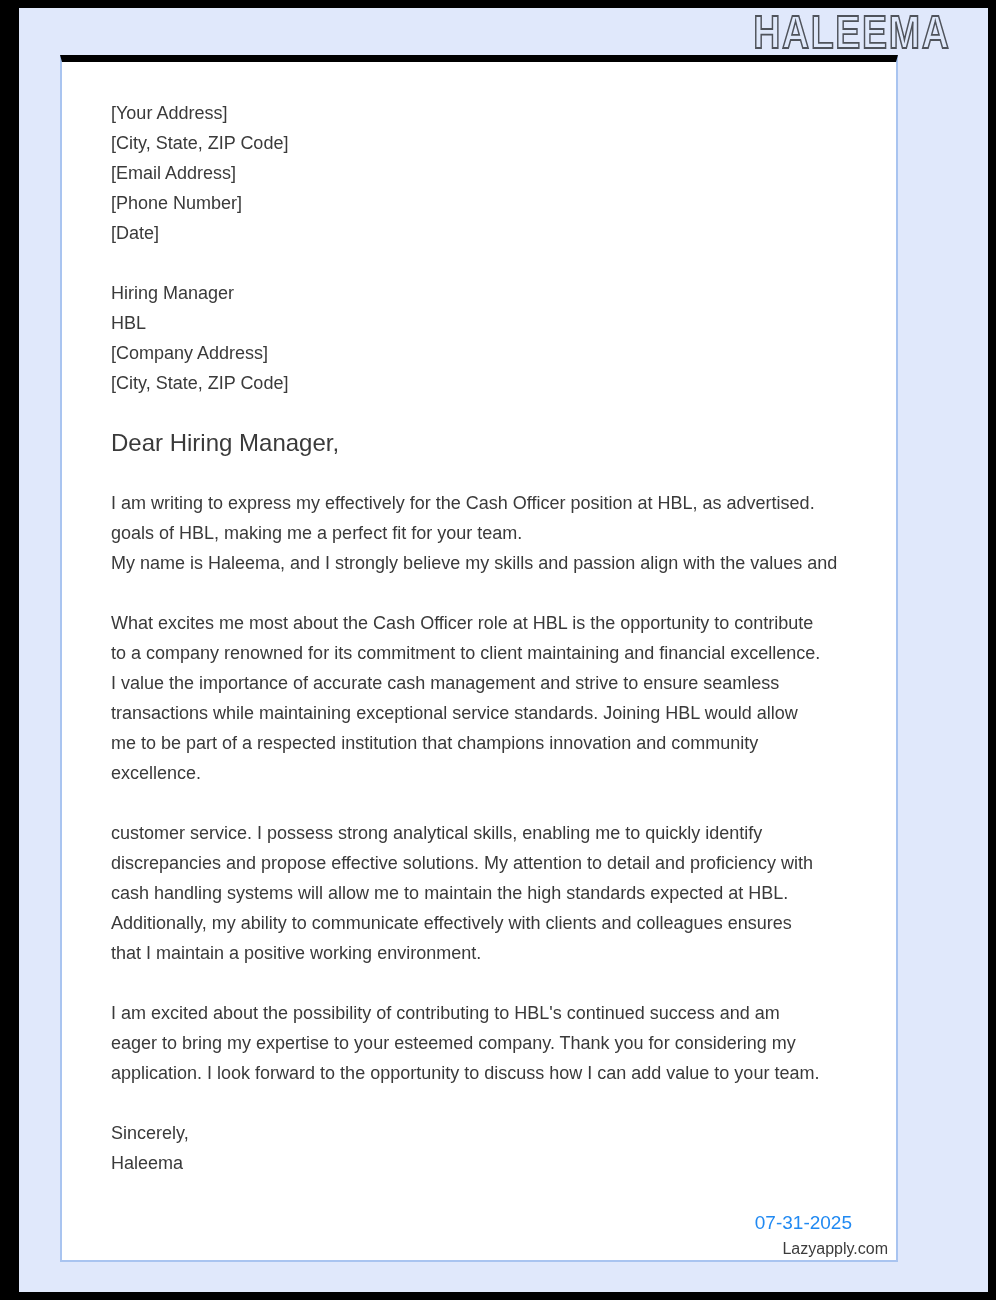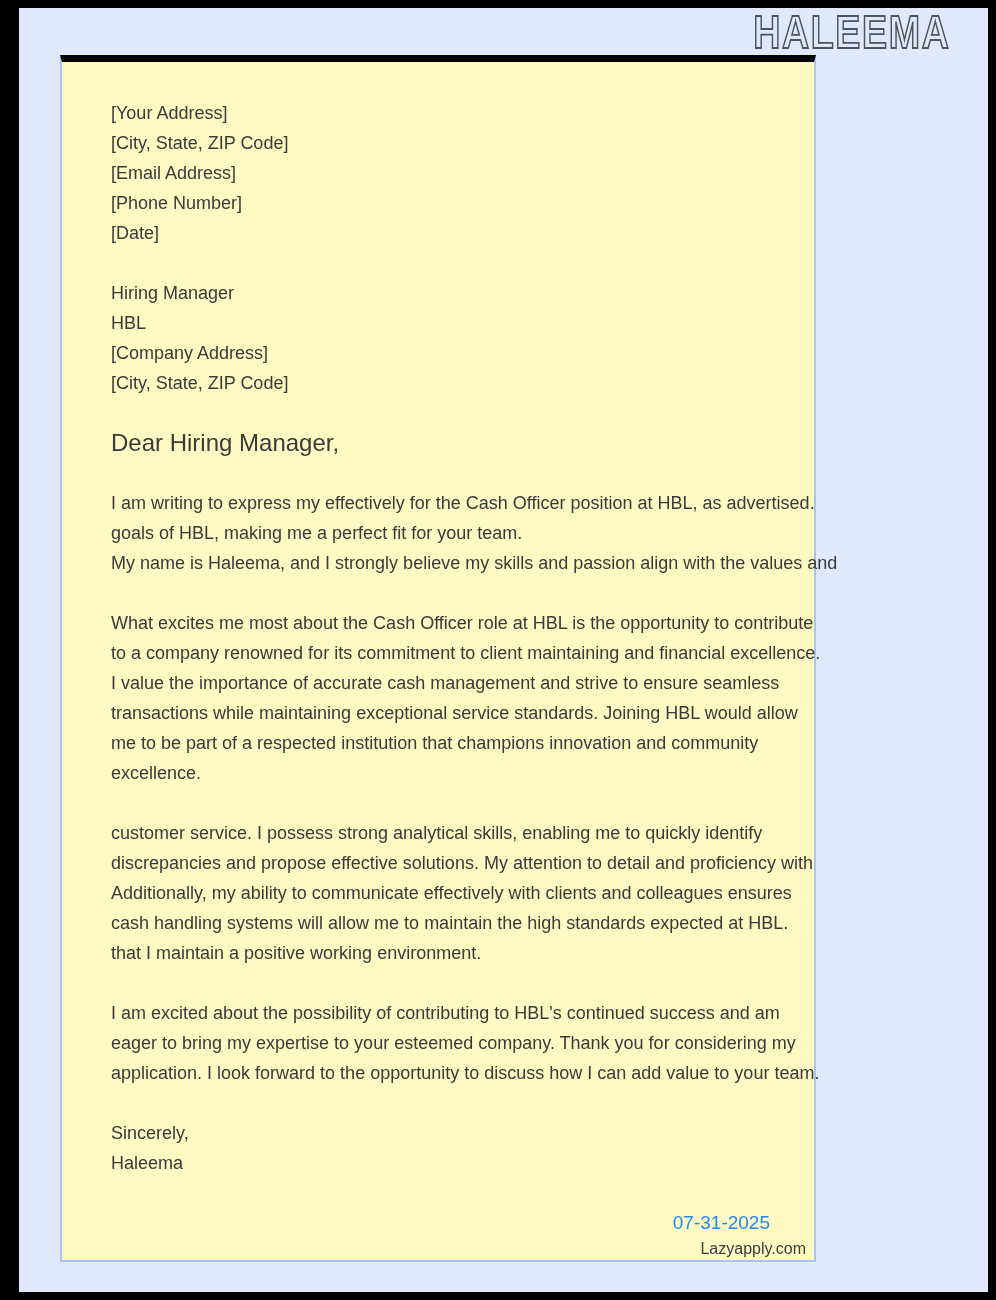--- a/index.html
+++ b/index.html
@@ -35,24 +35,24 @@
     color: rgba(224, 232, 251, 0.15);
     -webkit-text-stroke: 1.8px #4f535b;
     transform: scaleX(0.80);
     transform-origin: 100% 50%;
     white-space: nowrap;
   }
   .letter {
     position: absolute;
     left: 41px;
     top: 47px;
-    width: 756px;
+    width: 838px;
     height: 1207px;
     box-sizing: border-box;
-    background: #fef9c3;
+    background: #ffffff;
     border-top: 7px solid #000000;
     border-left: 2px solid #a9c4f0;
     border-right: 2px solid #a9c4f0;
     border-bottom: 2px solid #a9c4f0;
     padding: 36px 44px 0 49px;
   }
   .block {
     margin: 0 0 30px 0;
   }
   .block .line {
@@ -123,22 +123,22 @@
         <div class="line">to a company renowned for its commitment to client maintaining and financial excellence.</div>
         <div class="line">I value the importance of accurate cash management and strive to ensure seamless</div>
         <div class="line">transactions while maintaining exceptional service standards. Joining HBL would allow</div>
         <div class="line">me to be part of a respected institution that champions innovation and community</div>
         <div class="line">excellence.</div>
       </div>
 
     <div class="block">
         <div class="line">customer service. I possess strong analytical skills, enabling me to quickly identify</div>
         <div class="line">discrepancies and propose effective solutions. My attention to detail and proficiency with</div>
+        <div class="line">cash handling systems will allow me to maintain the high standards expected at HBL.</div>
         <div class="line">Additionally, my ability to communicate effectively with clients and colleagues ensures</div>
-        <div class="line">cash handling systems will allow me to maintain the high standards expected at HBL.</div>
         <div class="line">that I maintain a positive working environment.</div>
       </div>
 
     <div class="block">
         <div class="line">I am excited about the possibility of contributing to HBL's continued success and am</div>
         <div class="line">eager to bring my expertise to your esteemed company. Thank you for considering my</div>
         <div class="line">application. I look forward to the opportunity to discuss how I can add value to your team.</div>
       </div>
 
     <div class="block">

